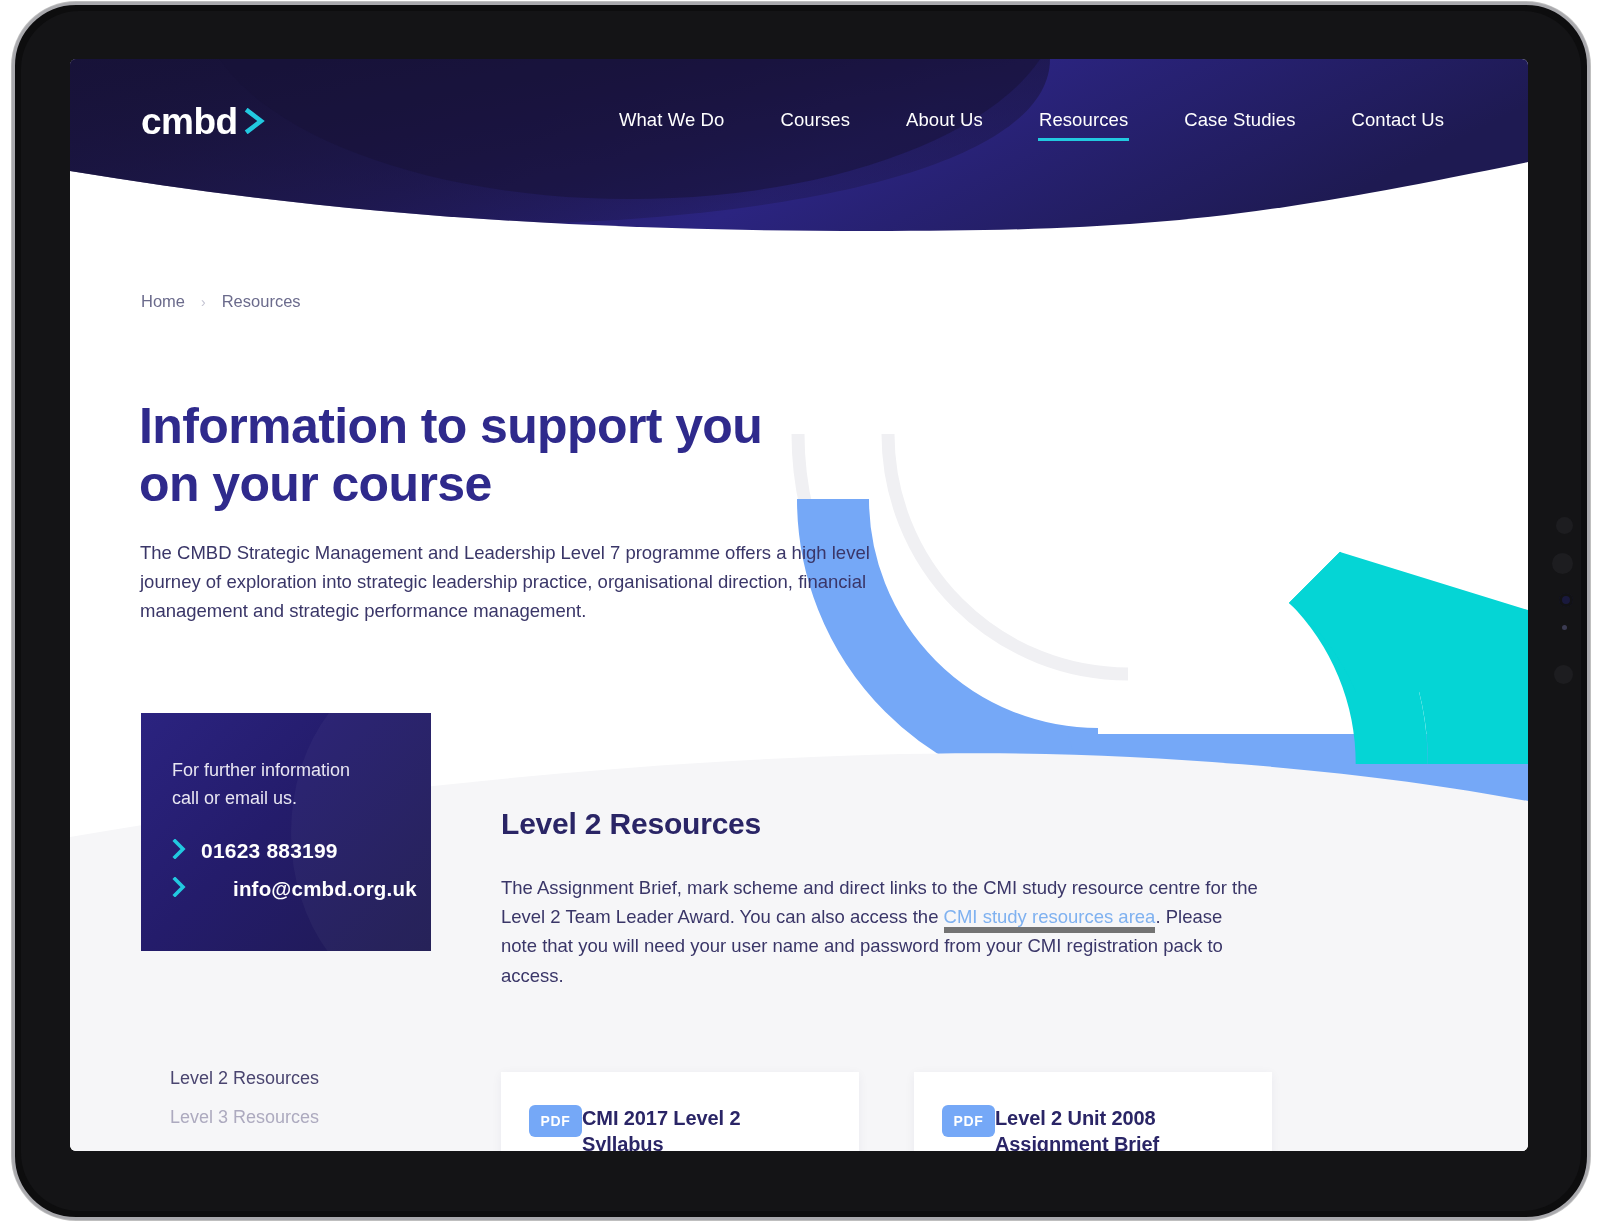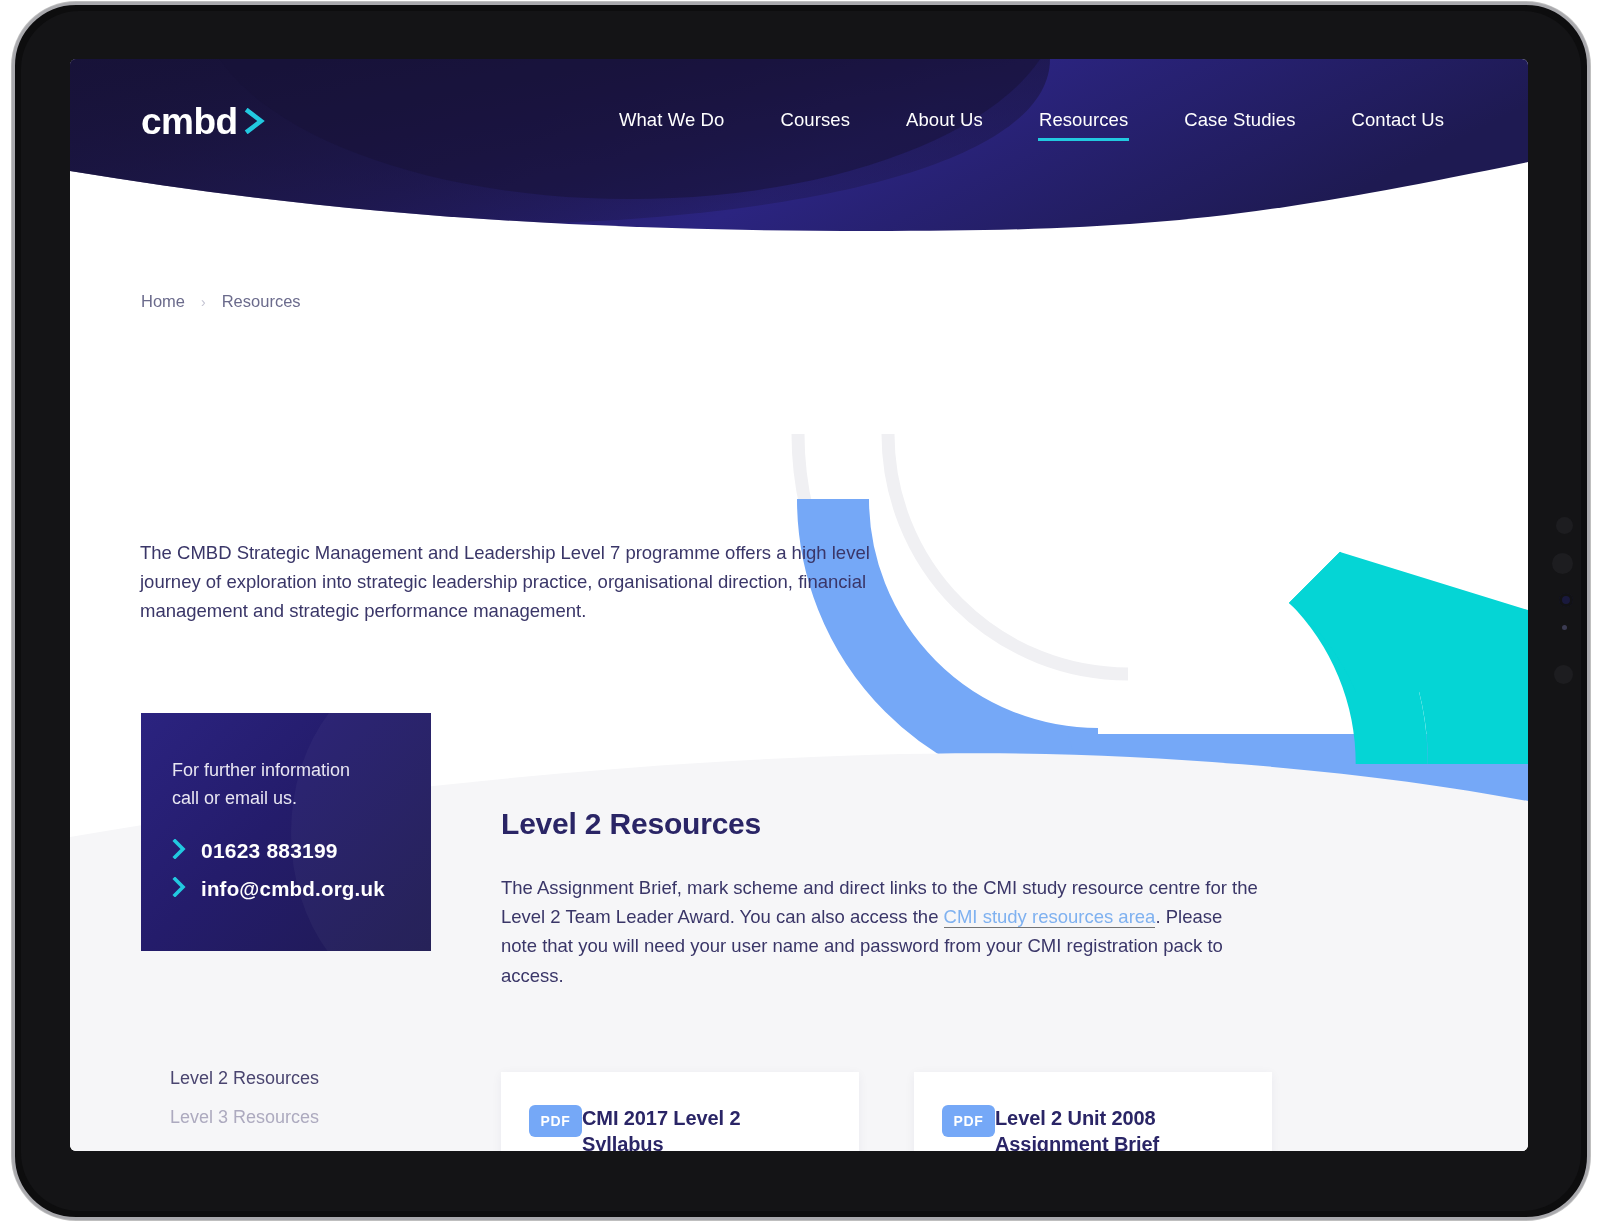--- a/index.html
+++ b/index.html
@@ -210,21 +210,21 @@
     gap: 14px;
     margin-bottom: 14px;
     cursor: pointer;
   }
   .contact-row .val {
     color: #ffffff;
     font-size: 21px;
     font-weight: 700;
     letter-spacing: 0.2px;
   }
-  .contact-row.email .val { font-weight: 600; font-size: 20.5px; }
+  .contact-row.email .val { font-weight: 600; font-size: 20.5px; margin-left: 32px; }
 
   
   .sub-nav {
     position: absolute;
     left: 100px;
     top: 1000px;
     width: 300px;
     z-index: 6;
   }
   .sub-nav-item {
@@ -252,21 +252,21 @@
   }
   .section-body {
     font-size: 18.5px;
     line-height: 1.58;
     color: #3a3668;
     width: 758px;
   }
   .inline-link {
     color: #7fb1f0;
     text-decoration: none;
-    border-bottom: 1px solid #737373;
+    border-bottom: 6px solid #737373;
     cursor: pointer;
   }
 
   
   .card-grid {
     position: absolute;
     left: 431px;
     top: 1013px;
     display: flex;
     gap: 55px;
@@ -391,20 +391,24 @@
         <path d="M 572 448 A 300 300 0 0 1 660 660 L 760 660 L 760 588 L 588 588 A 228 228 0 0 0 521 499 Z" fill="#05d5d5"></path>
         <path d="M 572 448 L 521 499 A 228 228 0 0 1 588 588 L 660 588 L 660 660 L 760 660 L 760 506 Z" fill="#05d5d5"></path>
       </svg>
 
       <div class="breadcrumb">
         <span class="crumb">Home</span>
         <span class="sep">›</span>
         <span class="crumb">Resources</span>
       </div>
 
+      <h1 class="hero-title">
+        <span>Information to support you</span><br>
+        <span>on your course</span>
+      </h1>
 
       <p class="hero-body">The CMBD Strategic Management and Leadership Level 7 programme offers a high level journey of exploration into strategic leadership practice, organisational direction, financial management and strategic performance management.</p>
     </section>
 
     <section class="gray-section">
       <svg class="gray-svg" width="1458" height="432" viewBox="0 0 1458 432">
         <path d="M0,118 C330,60 760,22 1060,38 C1230,47 1350,62 1458,82 L1458,432 L0,432 Z" fill="#f6f6f8"></path>
       </svg>
     </section>
 

